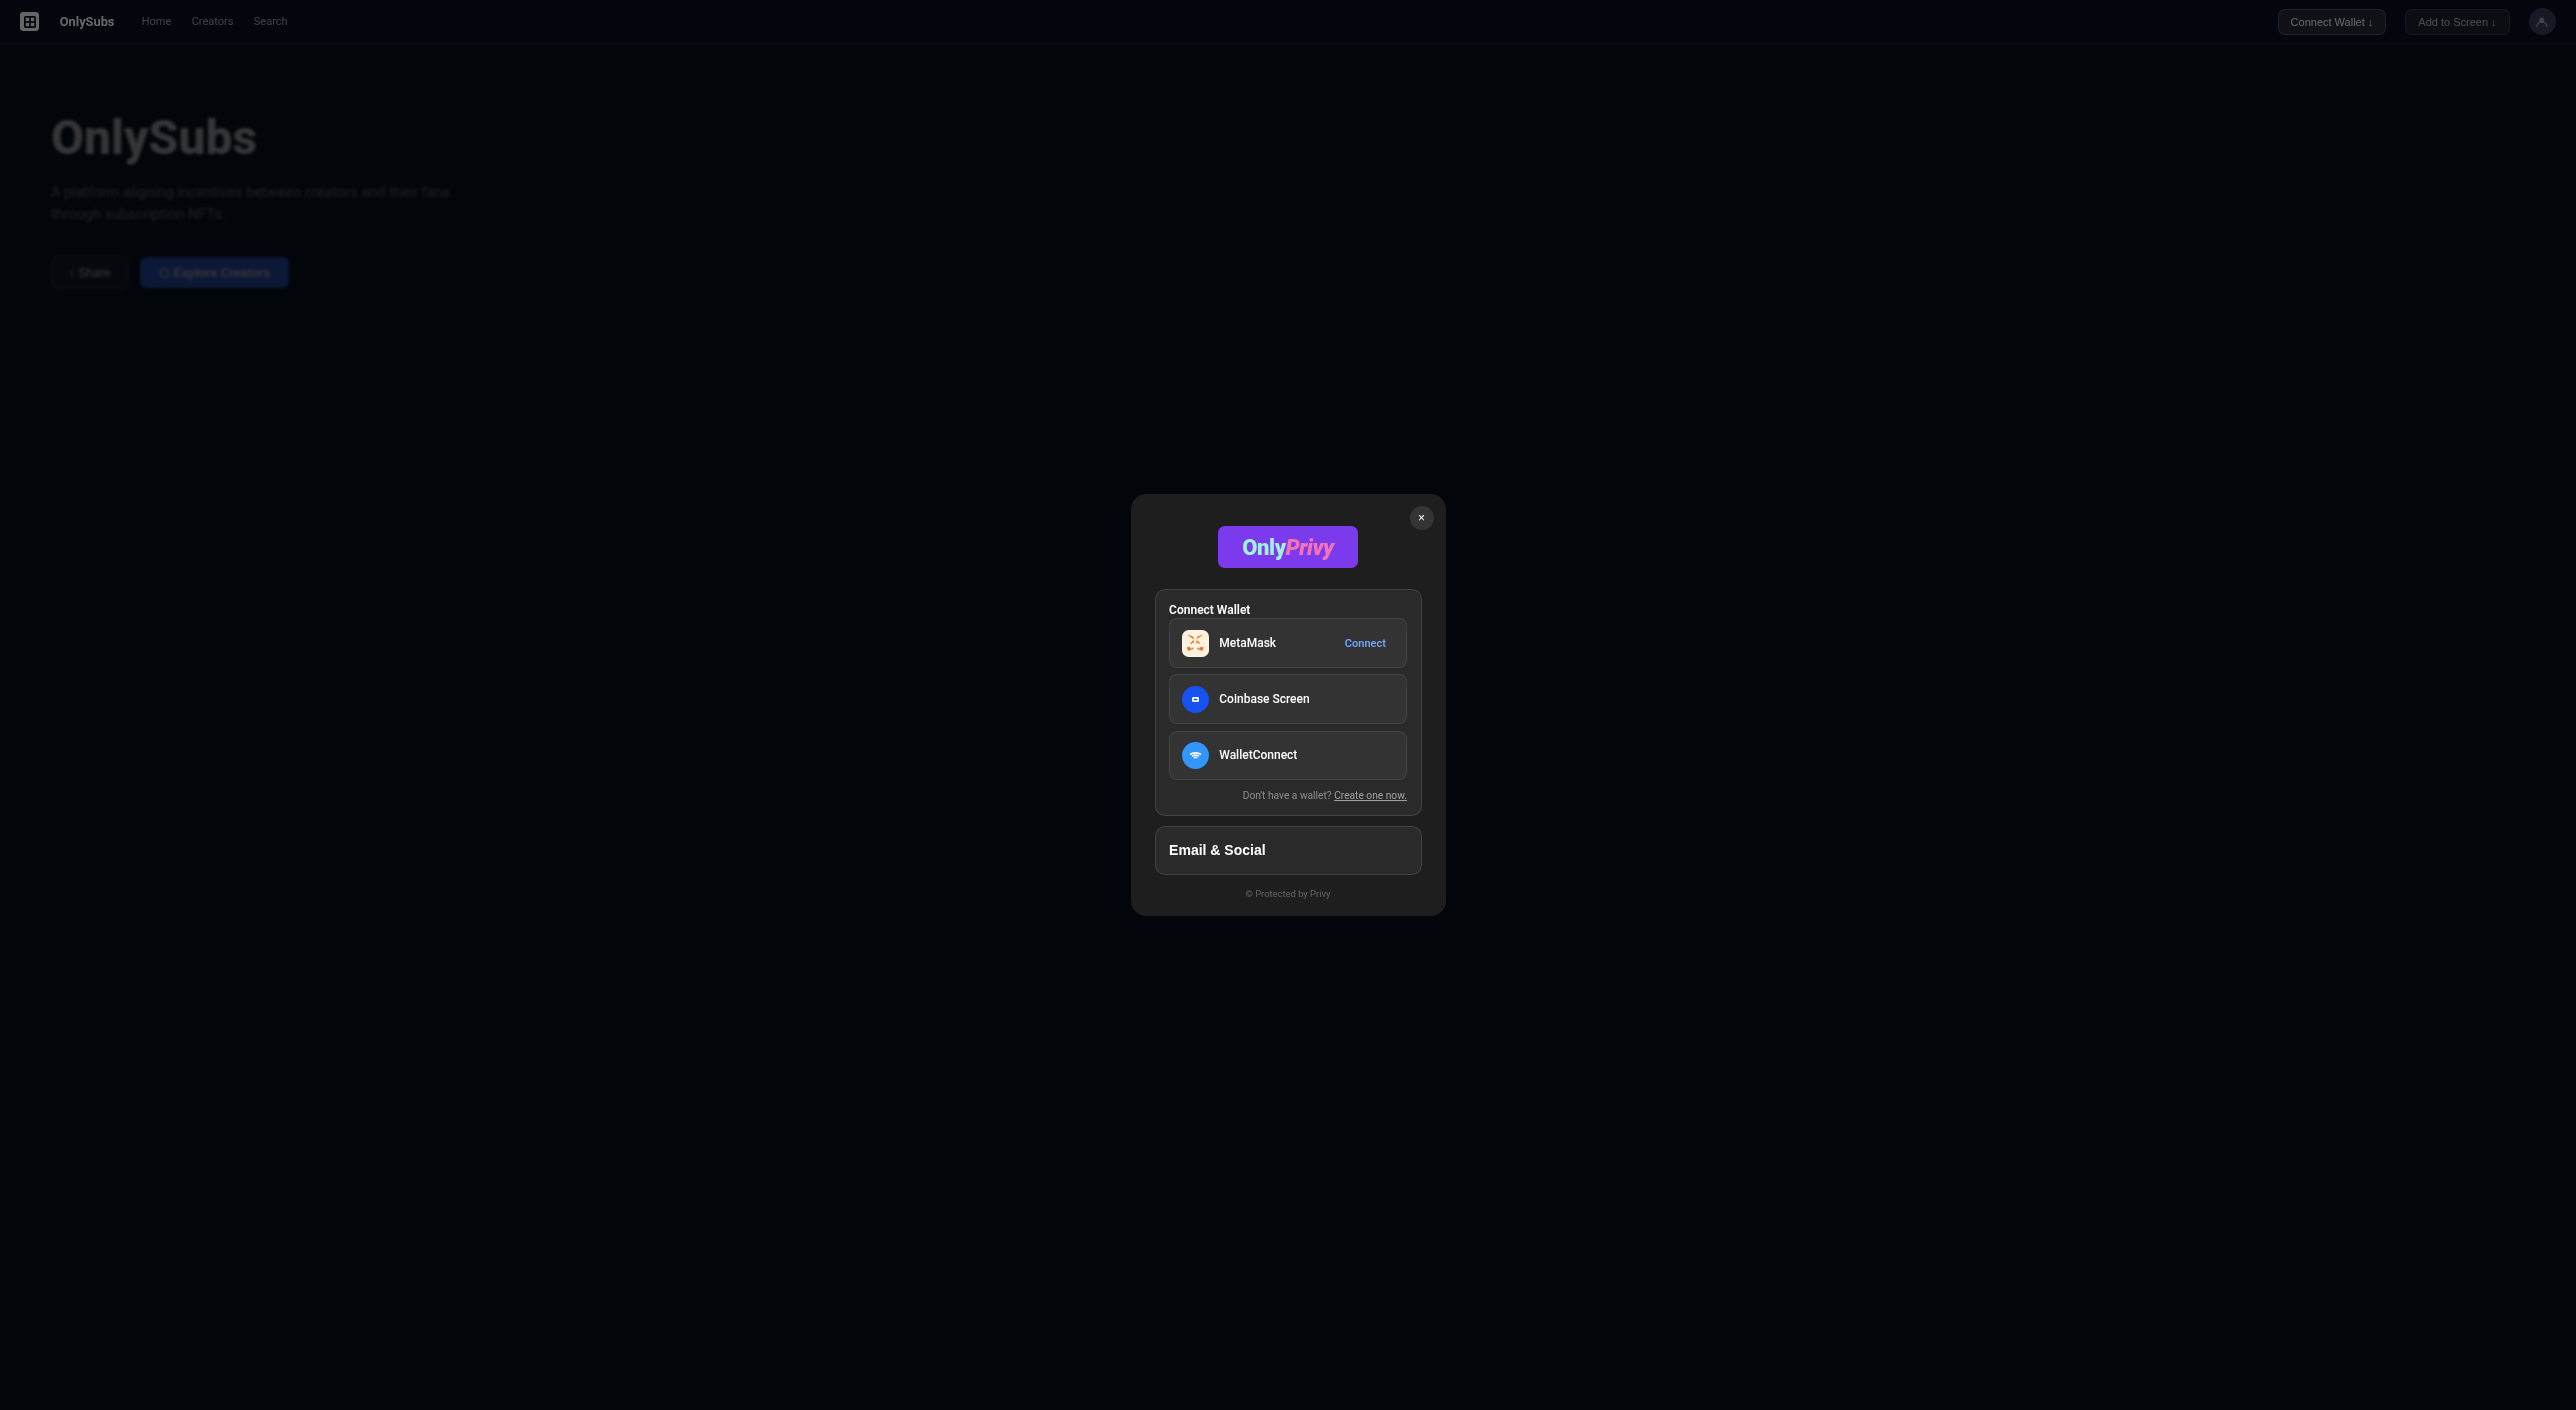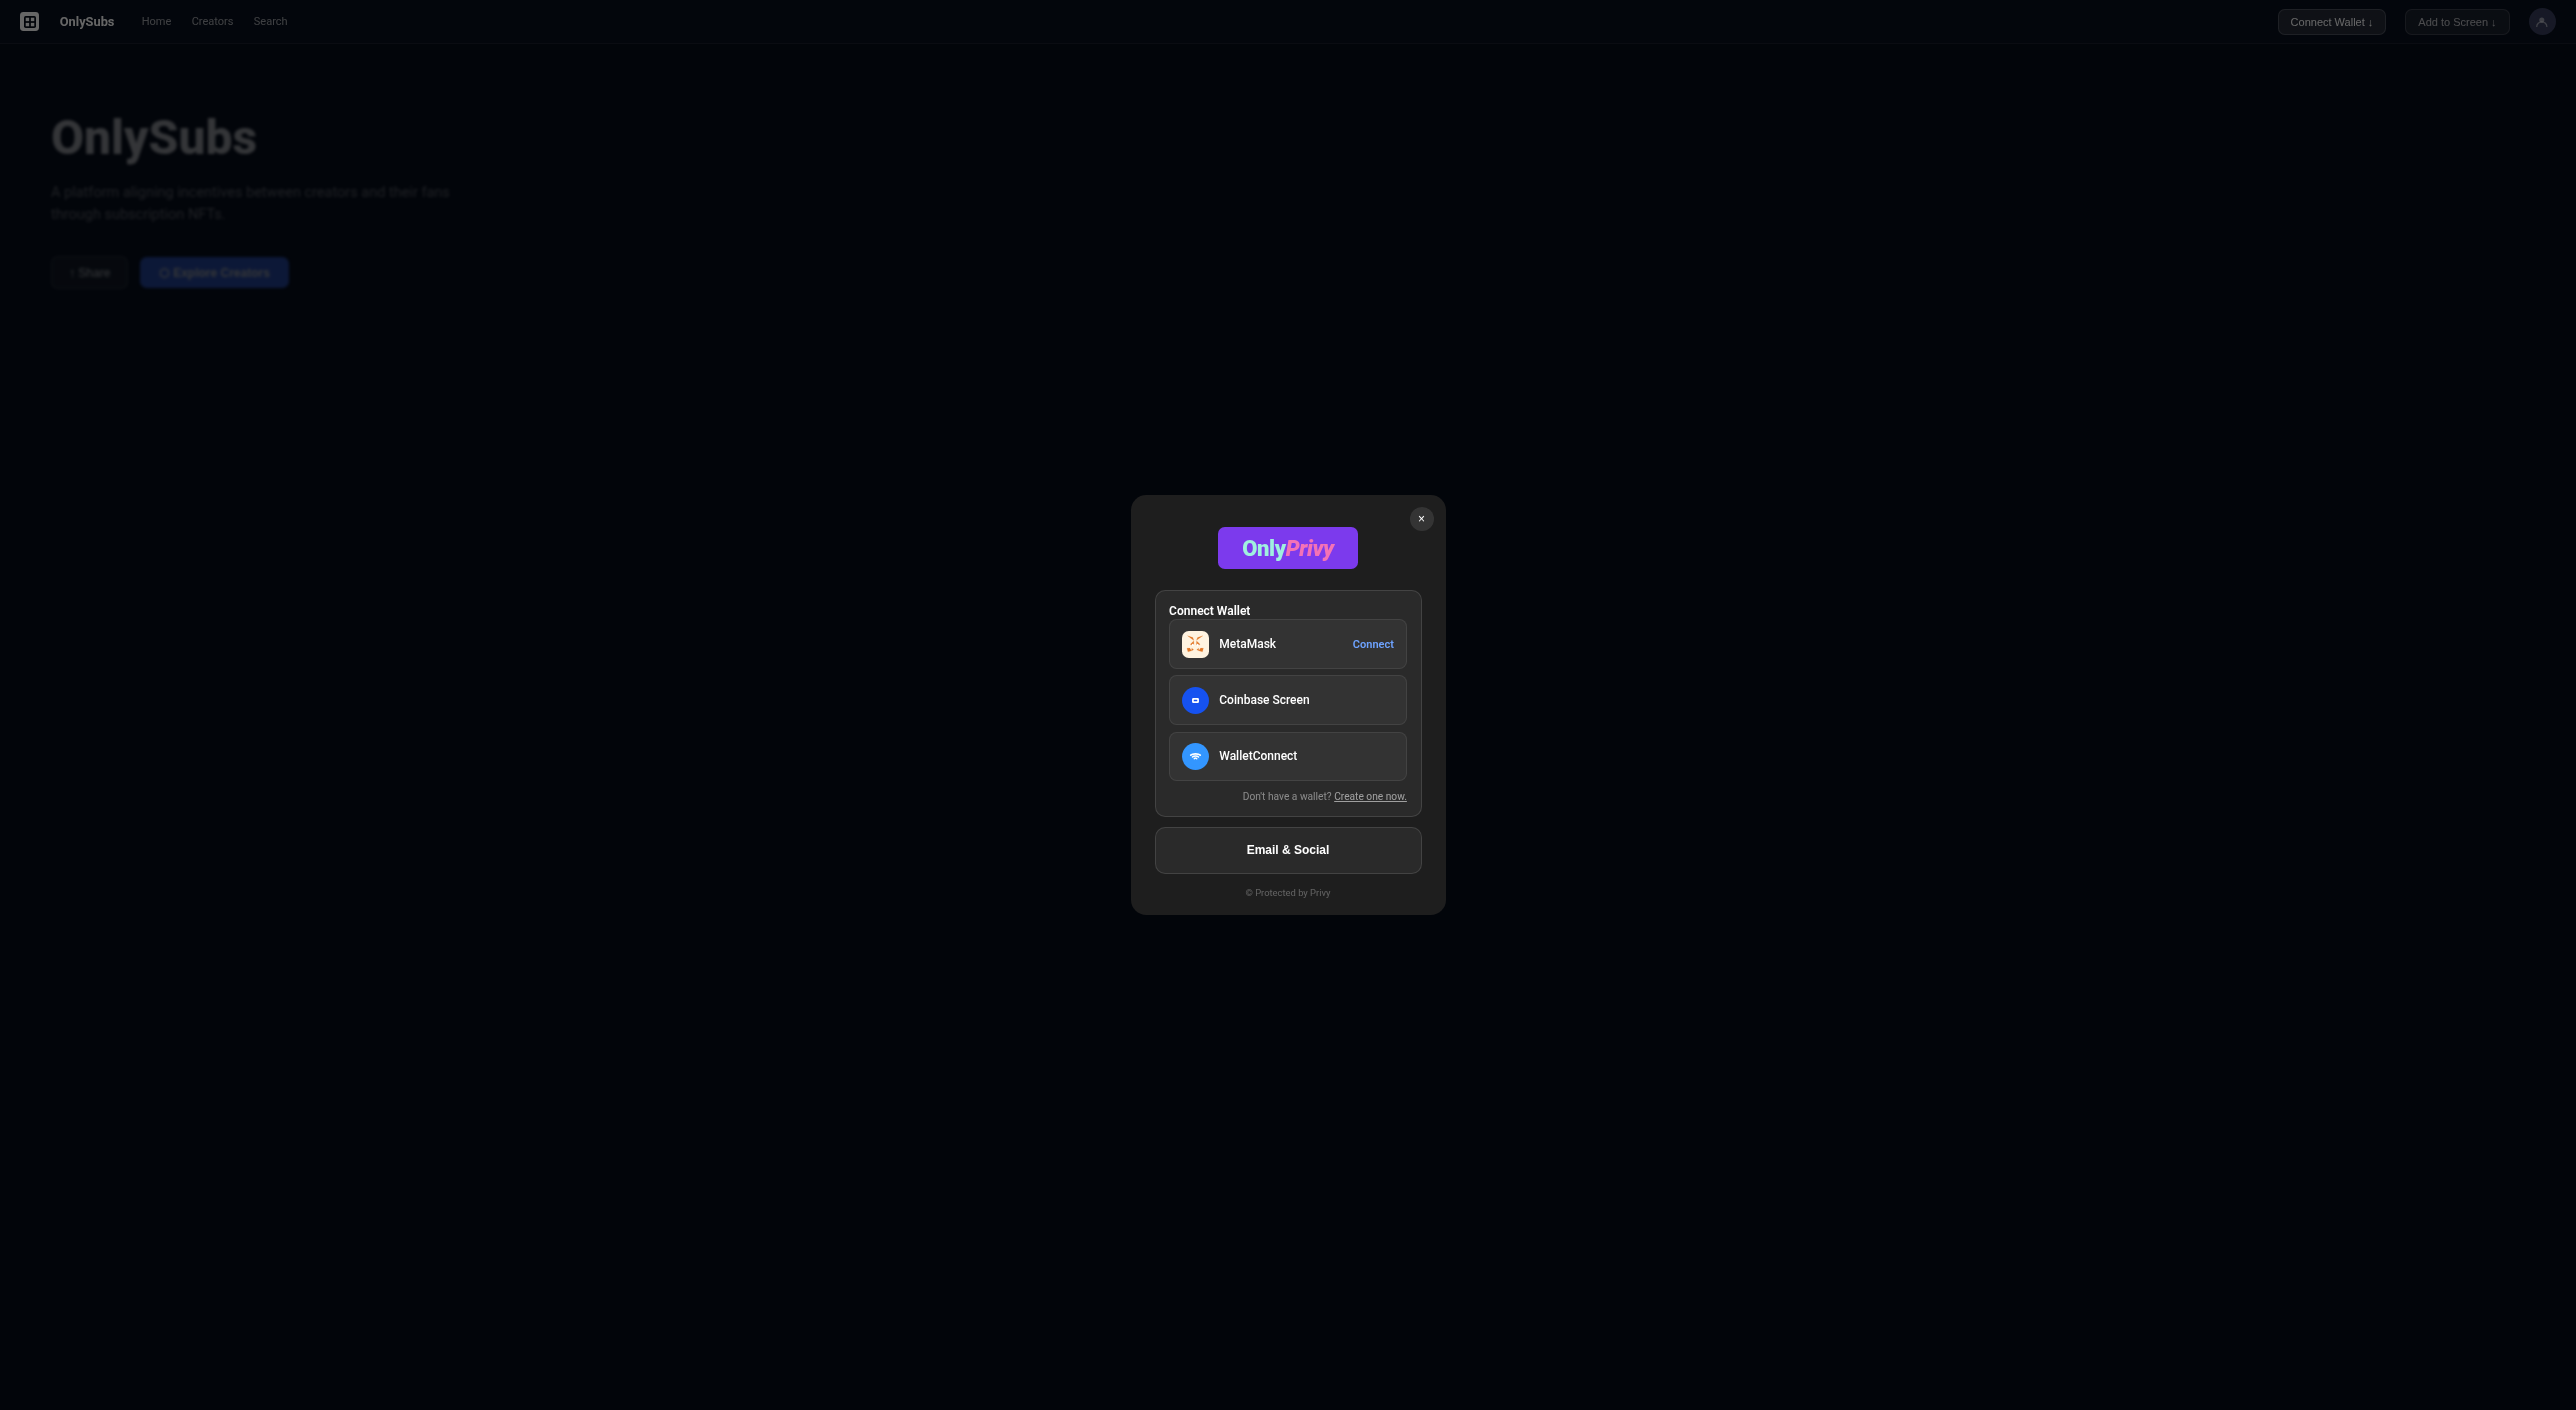--- a/index.html
+++ b/index.html
@@ -236,21 +236,21 @@
     .walletconnect-icon { background: #3396ff; border-radius: 50%; }
 
     .wallet-option-name {
       font-size: 12px;
       font-weight: 500;
       color: #fff;
     }
 
     .wallet-connect-action {
       position: absolute;
-      right: 12px;
+      right: 20px;
       font-size: 11px;
       font-weight: 600;
       color: #6ea3ff;
     }
 
     .wallet-footer-text {
       font-size: 10.2px;
       color: rgba(255,255,255,0.45);
       margin-top: 10.2px;
       text-align: right;
@@ -261,23 +261,23 @@
       cursor: pointer;
     }
 
     
     .email-social-btn {
       width: 100%;
       background: #2a2a2a;
       border: 0.9px solid rgba(255,255,255,0.12);
       border-radius: 10.2px;
       padding: 15.3px 13.6px;
-      text-align: center;
-      color: #fff;
-      font-size: 12px;
+      text-align: left;
+      color: #fff;
+      font-size: 14px;
       font-weight: 600;
       cursor: pointer;
       margin-bottom: 10.2px;
       transition: background 0.15s;
     }
 
     .modal-protected {
       font-size: 9.4px;
       color: rgba(255,255,255,0.3);
       text-align: center;

